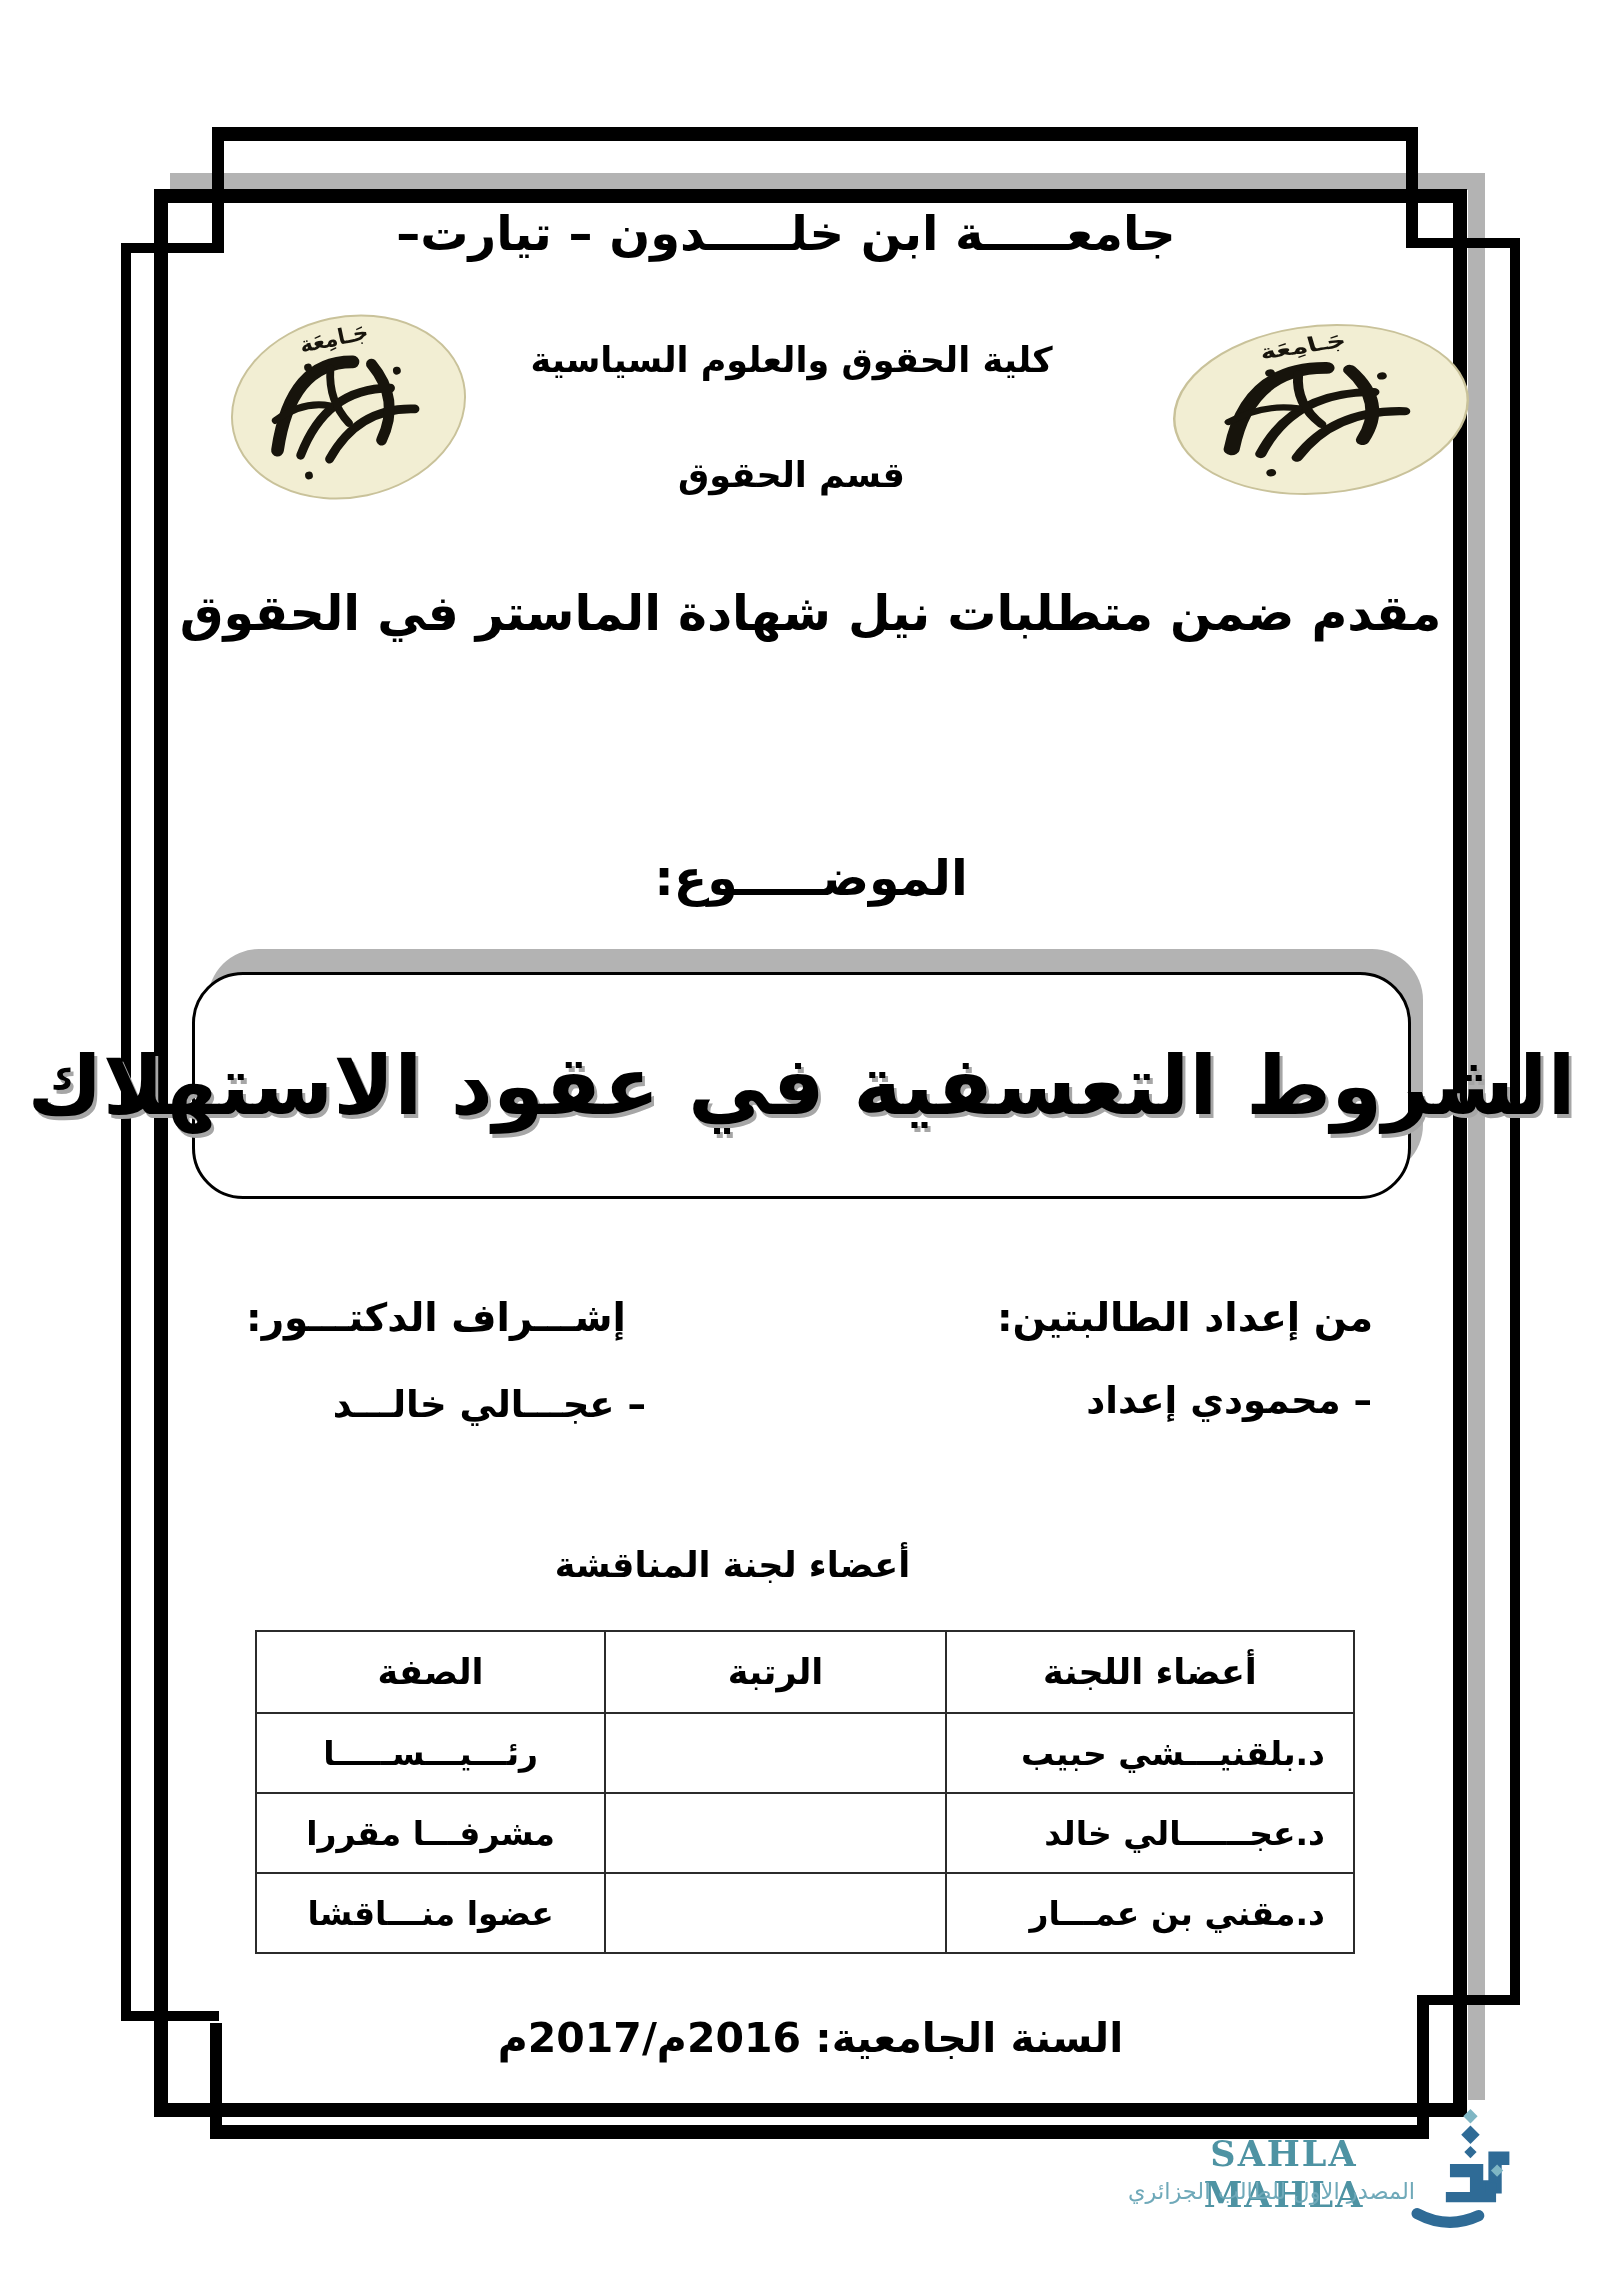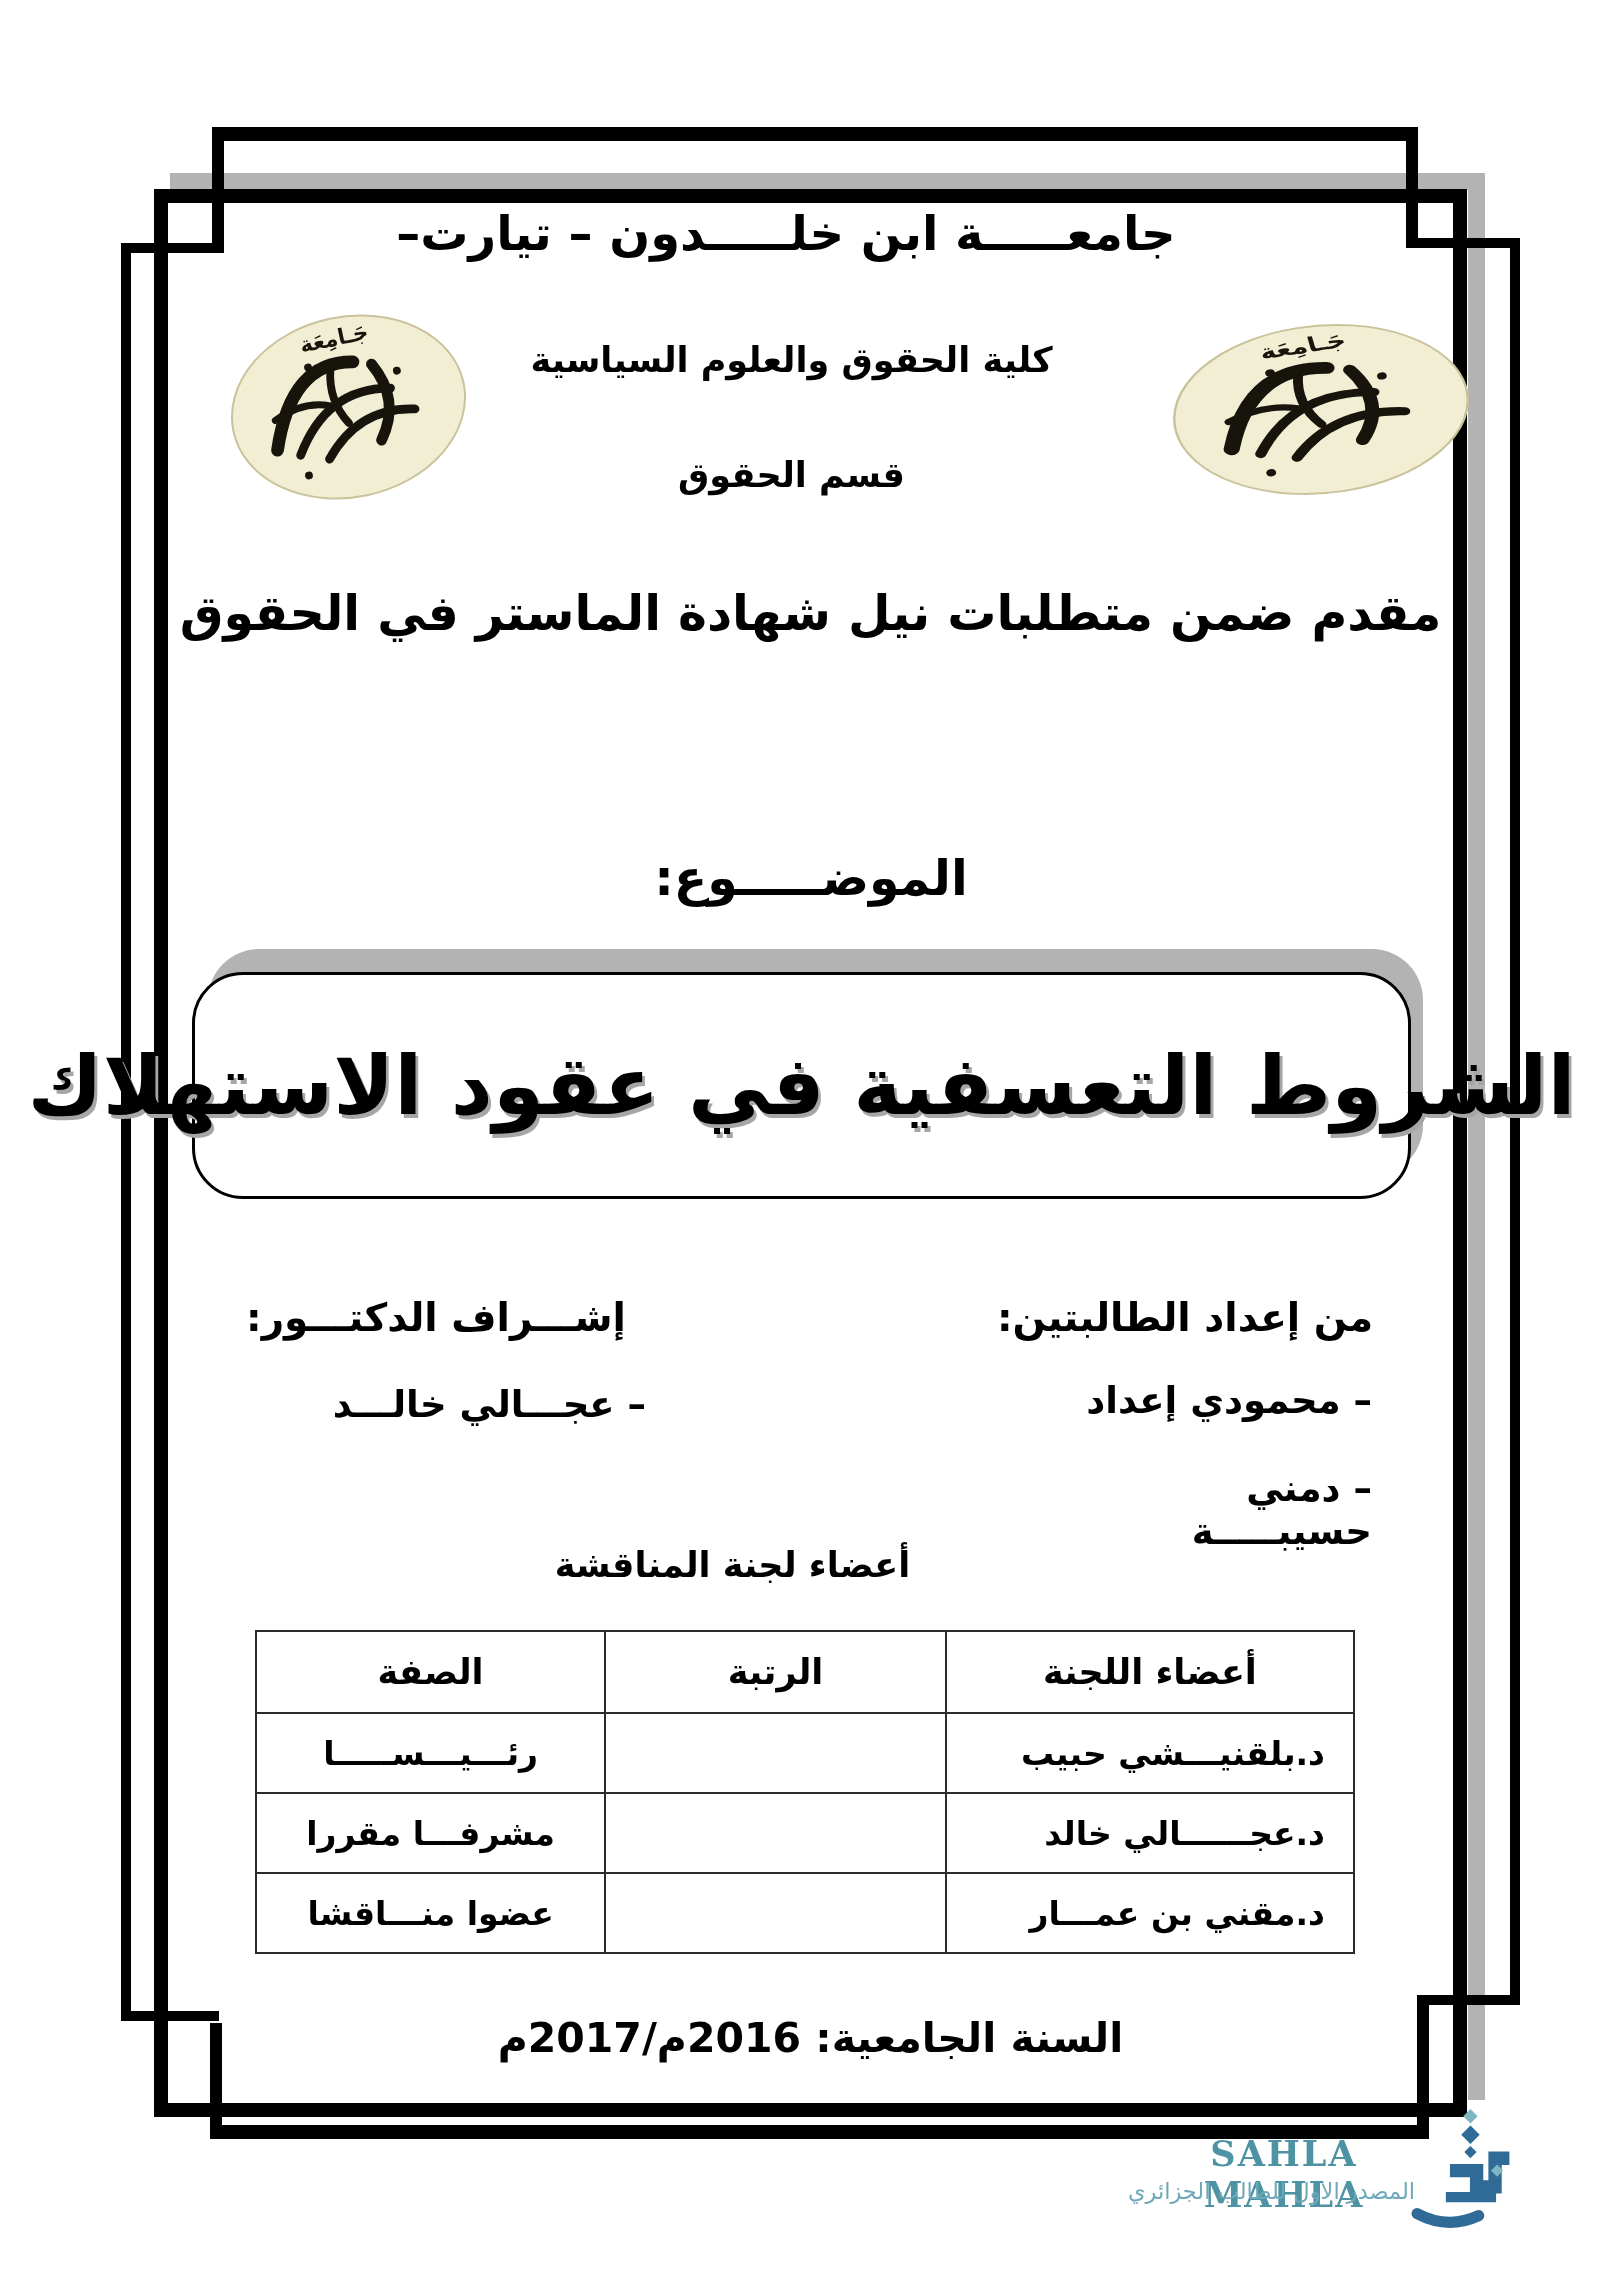--- a/index.html
+++ b/index.html
@@ -122,21 +122,20 @@
   <div class="t req">مقدم ضمن متطلبات نيل شهادة الماستر في الحقوق</div>
   <div class="t subj">الموضـــــوع:</div>
 
   <div class="box-shadow"></div>
   <div class="title-box">
     <span>الشروط التعسفية في عقود الاستهلاك</span>
   </div>
 
   <div class="t students-h">من إعداد الطالبتين:</div>
   <div class="t student-1">– محمودي إعداد</div>
-  <div class="t student-2">– دمني حسيبـــــة</div>
   <div class="t superv-h">إشـــراف الدكتـــور:</div>
   <div class="t superv-n">– عجـــالي خالـــد</div>
 
   <div class="t comm-h">أعضاء لجنة المناقشة</div>
 
   <table class="committee">
     <tbody>
         <tr>
       <th>أعضاء اللجنة</th>
       <th>الرتبة</th>

